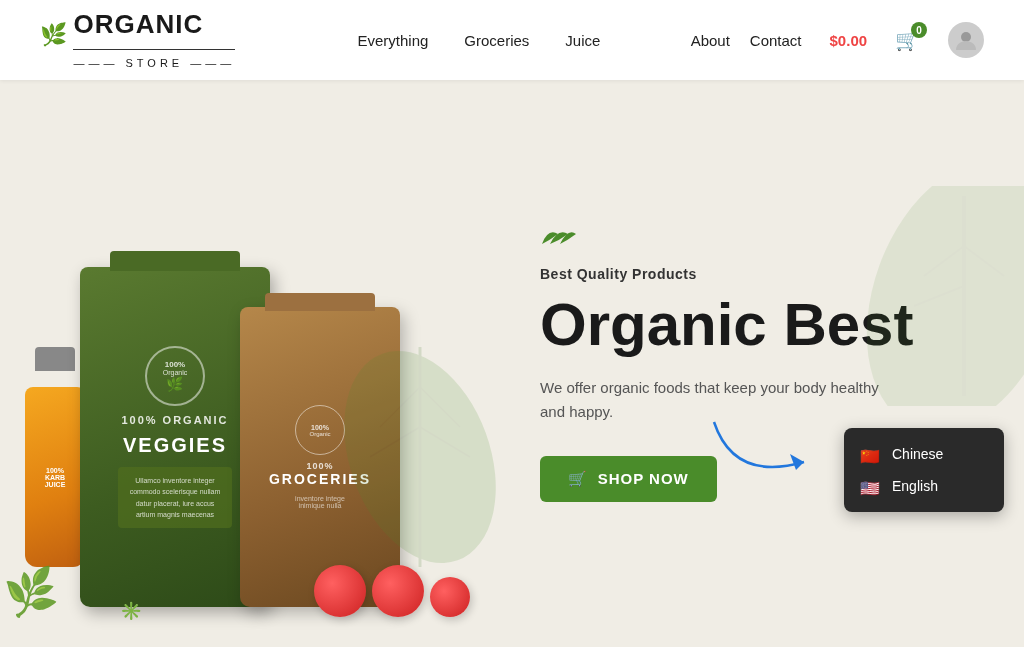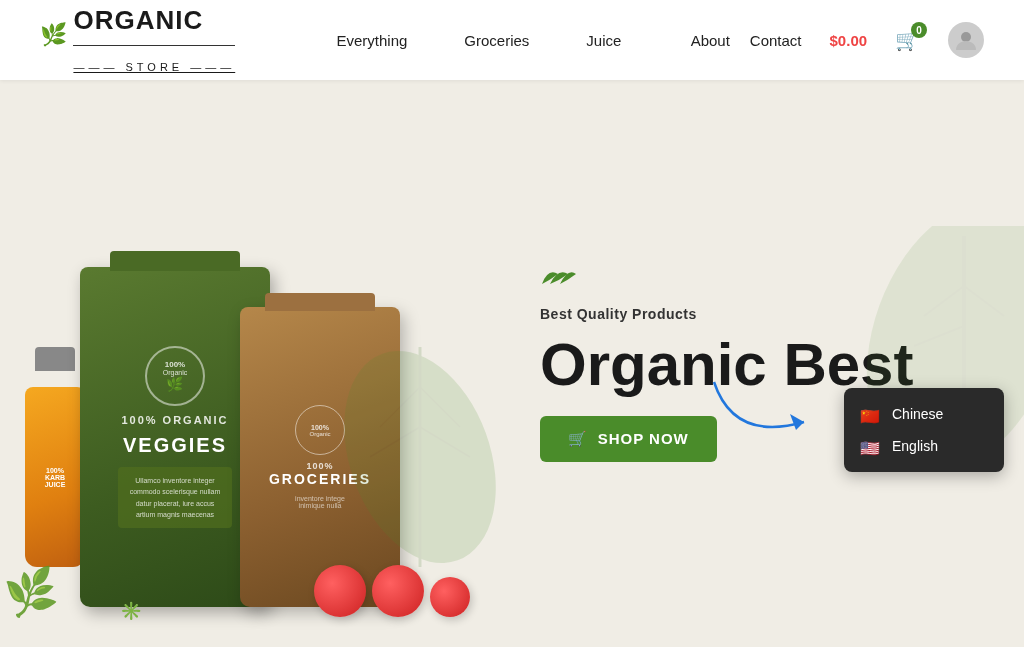--- a/index.html
+++ b/index.html
@@ -34,34 +34,33 @@
       letter-spacing: 1px;
       color: #1a1a1a;
       text-transform: uppercase;
     }
     .logo-store {
       font-size: 11px;
       letter-spacing: 4px;
       color: #1a1a1a;
       text-transform: uppercase;
       border-top: 1.5px solid #333;
-      padding-top: 16px;
+      padding-top: 8px;
       margin-top: 12px;
-      text-decoration: underline;
     }
     .logo-leaf {
       color: #4a8c2a;
       font-size: 22px;
       margin-bottom: 10px;
     }
 
     .nav-left {
       display: flex;
       align-items: center;
-      gap: 57px;
+      gap: 36px;
       margin-left: 32px;
     }
     .nav-left a, .nav-right a {
       text-decoration: none;
       color: #222;
       font-size: 15px;
       font-weight: 400;
     }
 
     .header-right {
@@ -522,20 +521,21 @@
     <div class="hero-tag-icon">
       <svg width="38" height="22" viewBox="0 0 38 22">
         <path d="M2 18 Q8 2 18 8 Q10 14 2 18Z" fill="#4a8c2a"></path>
         <path d="M10 18 Q18 2 28 8 Q20 14 10 18Z" fill="#4a8c2a"></path>
         <path d="M20 18 Q28 2 36 8 Q28 14 20 18Z" fill="#4a8c2a"></path>
       </svg>
     </div>
 
     <div class="hero-subtitle">Best Quality Products</div>
     <h1 class="hero-title">Organic Best</h1>
+    <p class="hero-desc">We offer organic foods that keep your body healthy and happy.</p>
 
     <button class="shop-btn">
       <span>🛒</span>
       <span>SHOP NOW</span>
     </button>
 
     
     <svg class="arrow-svg" width="120" height="80" viewBox="0 0 120 80">
       <path d="M10 20 Q30 80 100 60" stroke="#2277dd" stroke-width="2.5" fill="none" stroke-dasharray="none"></path>
       <polygon points="100,60 86,52 92,68" fill="#2277dd"></polygon>

